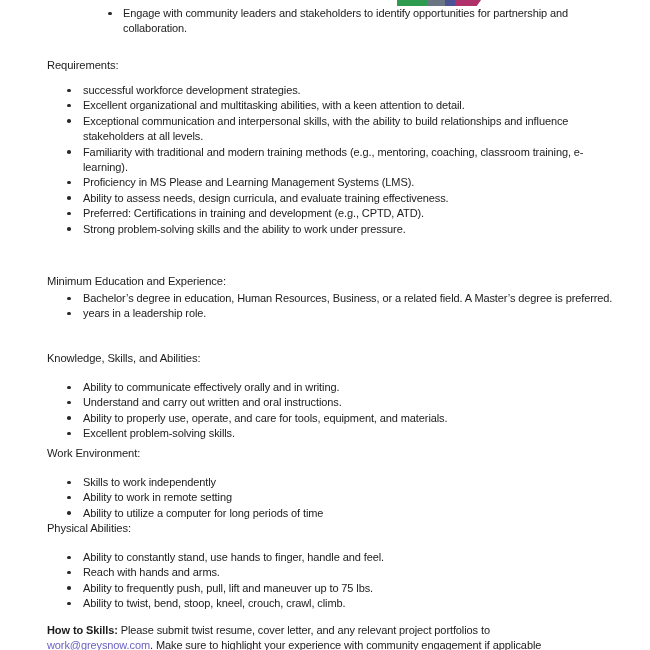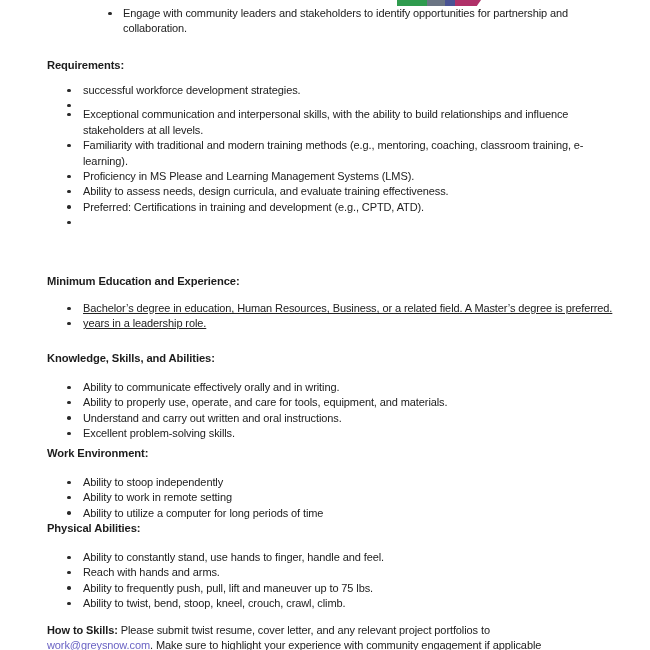--- a/index.html
+++ b/index.html
@@ -53,31 +53,31 @@
     right: 0;
   }
   .list.intro .dot { margin-left: 61px; margin-right: 11.5px; }
 
   .section {
     position: absolute;
     left: 47px;
     right: 10px;
   }
   .section .heading {
-    font-weight: bold;
+    font-weight: normal;
     font-size: 11.2px;
     letter-spacing: -0.1px;
     line-height: 15px;
     color: #1c1c1c;
   }
   .section .list { margin-top: 14px; }
   .section.s0 { top: 58px; }
   .section.s0 .list { margin-top: 10px; }
   .section.s1 { top: 274px; }
-  .section.s1 .list { margin-top: 12px; text-decoration: underline; }
+  .section.s1 .list { margin-top: 2px; }
   .section.s2 { top: 351px; }
   .section.s3 { top: 446px; }
   .section.s4 { top: 521px; }
 
   .apply {
     position: absolute;
     left: 47px;
     top: 623px;
     right: 10px;
   }
@@ -112,20 +112,23 @@
         <div class="heading">Requirements:</div>
         <div class="list txt">
           <div class="row">
             <span class="dot"></span>
             <div class="text">
               <div>successful workforce development strategies.</div>
             </div>
           </div>
           <div class="row">
             <span class="dot"></span>
+            <div class="text">
+              <div>Excellent organizational and multitasking abilities, with a keen attention to detail.</div>
+            </div>
           </div>
           <div class="row">
             <span class="dot"></span>
             <div class="text">
               <div>Exceptional communication and interpersonal skills, with the ability to build relationships and influence</div>
               <div>stakeholders at all levels.</div>
             </div>
           </div>
           <div class="row">
             <span class="dot"></span>
@@ -147,20 +150,23 @@
             </div>
           </div>
           <div class="row">
             <span class="dot"></span>
             <div class="text">
               <div>Preferred: Certifications in training and development (e.g., CPTD, ATD).</div>
             </div>
           </div>
           <div class="row">
             <span class="dot"></span>
+            <div class="text">
+              <div>Strong problem-solving skills and the ability to work under pressure.</div>
+            </div>
           </div>
         </div>
       </div>
       <div class="section s1">
         <div class="heading">Minimum Education and Experience:</div>
         <div class="list txt">
           <div class="row">
             <span class="dot"></span>
             <div class="text">
               <div>Bachelor’s degree in education, Human Resources, Business, or a related field. A Master’s degree is preferred.</div>
@@ -179,44 +185,44 @@
         <div class="list txt">
           <div class="row">
             <span class="dot"></span>
             <div class="text">
               <div>Ability to communicate effectively orally and in writing.</div>
             </div>
           </div>
           <div class="row">
             <span class="dot"></span>
             <div class="text">
+              <div>Understand and carry out written and oral instructions.</div>
+            </div>
+          </div>
+          <div class="row">
+            <span class="dot"></span>
+            <div class="text">
               <div>Ability to properly use, operate, and care for tools, equipment, and materials.</div>
-            </div>
-          </div>
-          <div class="row">
-            <span class="dot"></span>
-            <div class="text">
-              <div>Understand and carry out written and oral instructions.</div>
             </div>
           </div>
           <div class="row">
             <span class="dot"></span>
             <div class="text">
               <div>Excellent problem-solving skills.</div>
             </div>
           </div>
         </div>
       </div>
       <div class="section s3">
         <div class="heading">Work Environment:</div>
         <div class="list txt">
           <div class="row">
             <span class="dot"></span>
             <div class="text">
-              <div>Ability to stoop independently</div>
+              <div>Skills to work independently</div>
             </div>
           </div>
           <div class="row">
             <span class="dot"></span>
             <div class="text">
               <div>Ability to work in remote setting</div>
             </div>
           </div>
           <div class="row">
             <span class="dot"></span>

